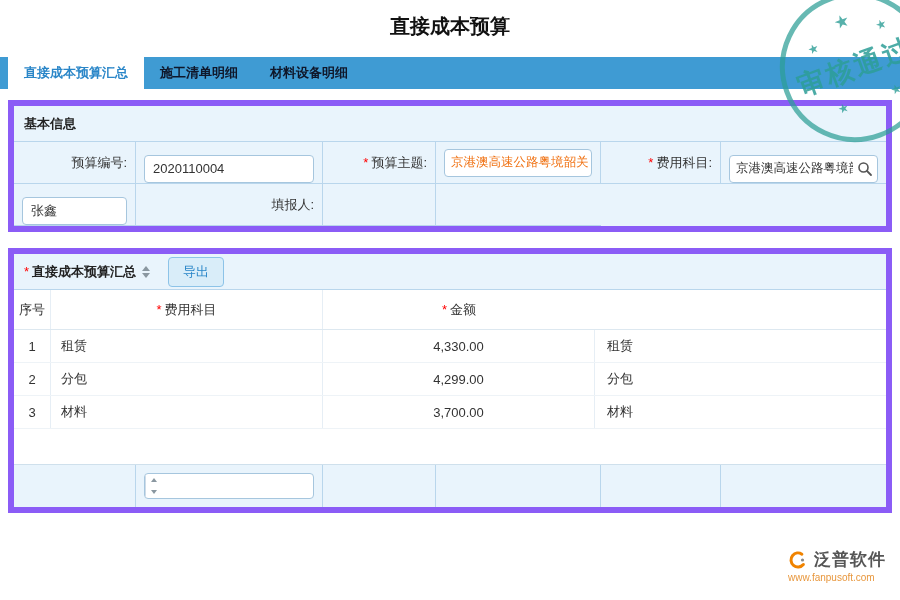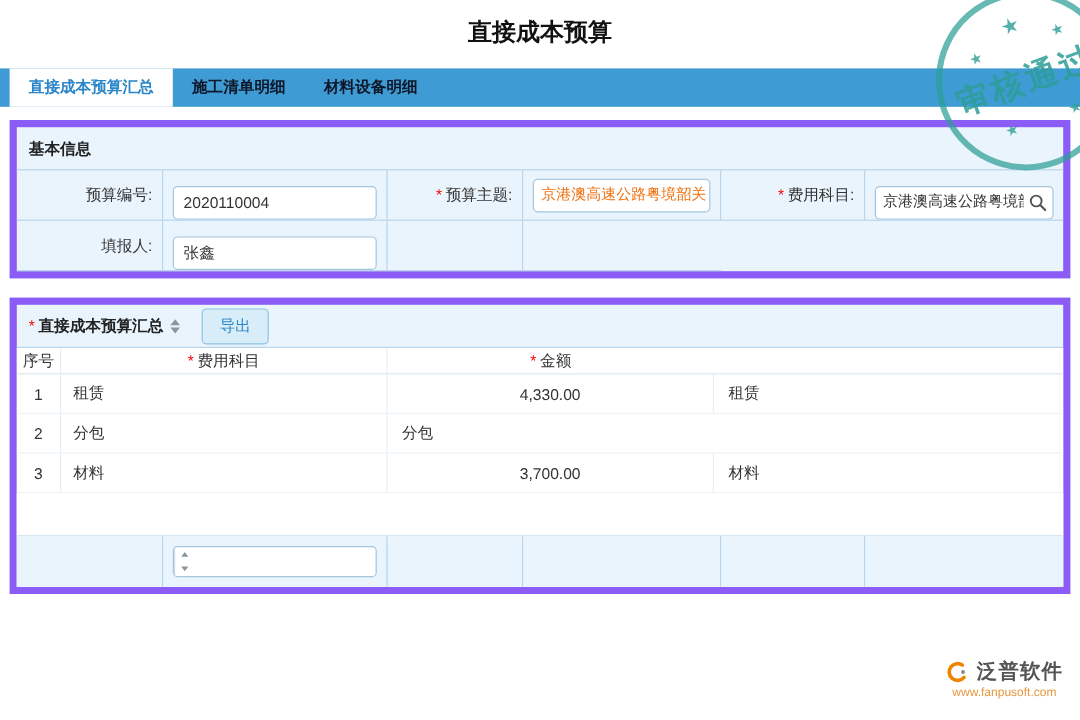--- a/index.html
+++ b/index.html
@@ -42,21 +42,21 @@
   .summary-title { font-size:13px; font-weight:bold; color:#222; }
   .sort-icon { display:inline-flex; flex-direction:column; margin-left:6px; gap:2px; cursor:pointer; }
   .tri-up { width:0; height:0; border-left:4px solid transparent; border-right:4px solid transparent; border-bottom:5px solid #8a97a0; }
   .tri-down { width:0; height:0; border-left:4px solid transparent; border-right:4px solid transparent; border-top:5px solid #8a97a0; }
   .export-btn { margin-left:18px; background:#d9edf9; border:1px solid #8cc3e8; color:#2a86c8; font-size:13px; padding:5px 14px; border-radius:4px; cursor:pointer; font-family:inherit; }
 
   .table { background:#fff; }
   .t-row { display:grid; grid-template-columns:37px 272px 272px 1fr; }
   .t-row > div { border-right:1px solid #e6eef5; font-size:13px; color:#333; display:flex; align-items:center; min-width:0; }
   .t-row > div:last-child { border-right:none; }
-  .t-head { height:22px; border-bottom:1px solid #dde8f0; }
+  .t-head { height:40px; border-bottom:1px solid #dde8f0; }
   .t-head > div { justify-content:center; }
   .t-body { height:33px; border-bottom:1px solid #eef3f7; }
   .c-no { justify-content:center; }
   .c-subject { padding-left:10px; }
   .c-amount { justify-content:center; }
   .c-remark { padding-left:12px; }
   .t-spacer { height:36px; background:#fff; border-bottom:1px solid #cfe0ec; }
 
   .t-footer { display:grid; grid-template-columns:122px 187px 113px 165px 120px 1fr; background:#e9f4fc; height:42px; }
   .t-footer > div { border-right:1px solid #b9d6ec; min-width:0; }
@@ -73,21 +73,21 @@
   .star { position:absolute; background:rgba(45,158,150,.8); clip-path:polygon(50% 0%,61% 35%,98% 35%,68% 57%,79% 91%,50% 70%,21% 91%,32% 57%,2% 35%,39% 35%); }
   .star.s1 { width:14px; height:14px; top:16px; left:66px; }
   .star.s2 { width:10px; height:10px; top:34px; left:32px; }
   .star.s3 { width:10px; height:10px; top:34px; left:104px; }
   .star.s4 { width:10px; height:10px; bottom:30px; left:40px; }
   .star.s5 { width:10px; height:10px; bottom:30px; left:96px; }
 
   .brand { position:absolute; right:14px; top:548px; z-index:40; }
   .brand-row { display:flex; align-items:center; gap:6px; justify-content:flex-end; }
   .brand-name { font-size:17px; font-weight:bold; color:#555; letter-spacing:1px; }
-  .brand-site { font-size:10px; color:#e8973d; text-align:center; margin-top:1px; }
+  .brand-site { font-size:10px; color:#e8973d; text-align:left; margin-top:1px; }
 </style>
 </head>
 <body>
 
 <div id="app">
 
   <div class="page-title">直接成本预算</div>
 
   <div class="stamp">
     <div class="star s1"></div>
@@ -132,27 +132,27 @@
           <input class="text-input with-icon" value="京港澳高速公路粤境韶关" style="">
           <svg class="field-icon" viewBox="0 0 16 16">
             <circle cx="6.5" cy="6.5" r="4.5" fill="none" stroke="#555" stroke-width="1.6"></circle>
             <line x1="10" y1="10" x2="14" y2="14" stroke="#555" stroke-width="1.8" stroke-linecap="round"></line>
           </svg>
         </div>
       </div>
     </div>
 
     <div class="form-row r2">
-      <div class="cell label">
-        <span>填报人:</span>
-      </div>
       <div class="cell">
         <div class="input-wrap">
           <input class="text-input" value="张鑫" style="">
         </div>
+      </div>
+      <div class="cell label">
+        <span>填报人:</span>
       </div>
       <div class="cell"></div>
       <div class="cell"></div>
     </div>
 
   </div>
 
   <div class="panel panel2">
     <div class="summary-head">
       <span class="req">*</span>
@@ -181,20 +181,21 @@
 
       <div class="t-row t-body">
         <div class="c-no">1</div>
         <div class="c-subject">租赁</div>
         <div class="c-amount">4,330.00</div>
         <div class="c-remark">租赁</div>
       </div>
       <div class="t-row t-body">
         <div class="c-no">2</div>
         <div class="c-subject">分包</div>
+        <div class="c-amount">4,299.00</div>
         <div class="c-remark">分包</div>
       </div>
       <div class="t-row t-body">
         <div class="c-no">3</div>
         <div class="c-subject">材料</div>
         <div class="c-amount">3,700.00</div>
         <div class="c-remark">材料</div>
       </div>
 
       <div class="t-spacer"></div>

